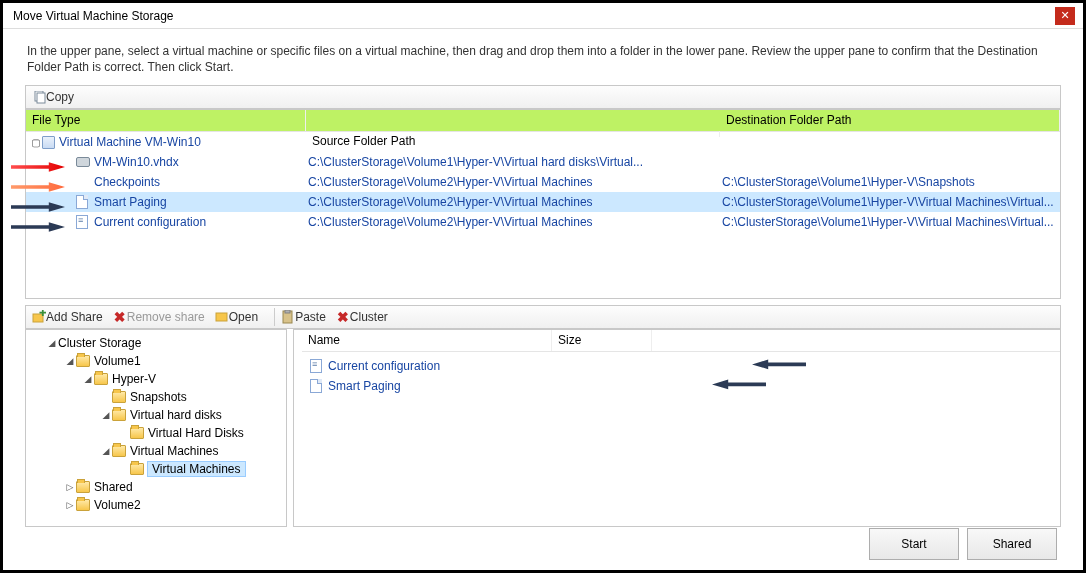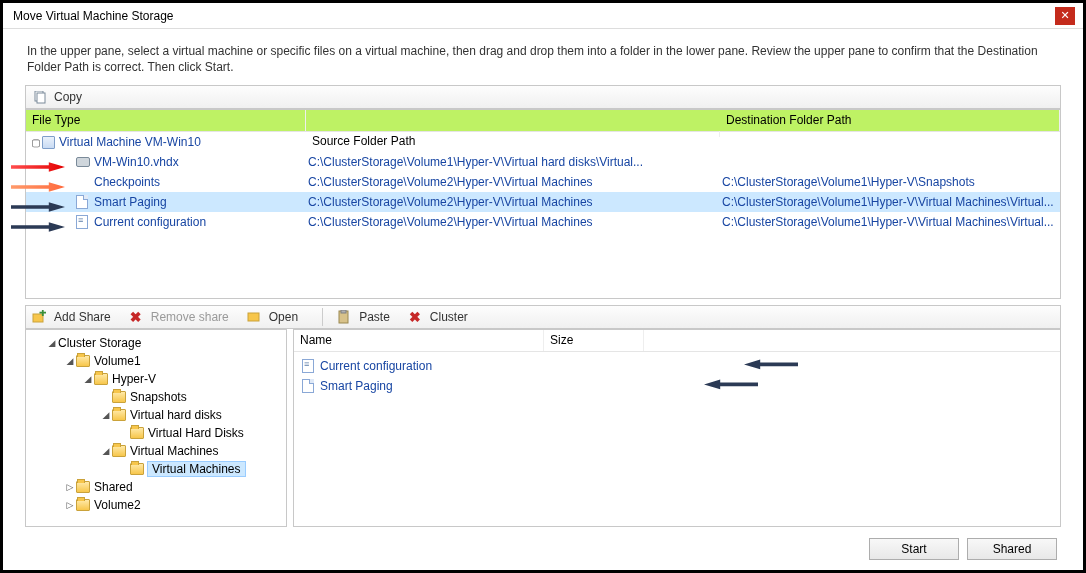--- a/index.html
+++ b/index.html
@@ -2,21 +2,21 @@
 <html><head>
 <meta charset="utf-8">
 <style>
 * { box-sizing: border-box; margin: 0; padding: 0; }
 body { font-family: "Segoe UI", Tahoma, sans-serif; font-size: 12px; background: #fff; color: #000; }
 .window { border: 3px solid #000; width: 1086px; height: 573px; position: relative; background: #fff; }
 .titlebar { height: 26px; display: flex; align-items: center; padding: 0 8px 0 10px; border-bottom: 1px solid #ddd; gap: 32px; }
 .titlebar .title { flex: 1; font-size: 12px; }
 .close-btn { width: 20px; height: 18px; background: #c42b1c; color: #fff; display: flex; align-items: center; justify-content: center; font-size: 11px; font-family: Arial; cursor: default; }
 .instructions { padding: 14px 20px 10px 24px; font-size: 12px; color: #333; line-height: 1.35; }
-.toolbar { height: 24px; border: 1px solid #c8c8c8; margin: 0 22px; background: linear-gradient(#fdfdfd,#f0f0f0); display: flex; align-items: center; padding-left: 6px; gap: 8px; }
+.toolbar { height: 24px; border: 1px solid #c8c8c8; margin: 0 22px; background: linear-gradient(#fdfdfd,#f0f0f0); display: flex; align-items: center; padding-left: 6px; gap: 0; }
 .toolbar .icon-sm { width: 14px; height: 14px; display: inline-flex; align-items: center; justify-content: center; }
 .toolbar .lbl { font-size: 12px; color: #333; margin-right: 10px; }
 .toolbar .disabled { color: #9a9a9a; }
 .upper-pane { border: 1px solid #c8c8c8; margin: 0 22px 6px 22px; height: 190px; overflow: hidden; }
 .col-headers { display: flex; height: 22px; background: #bef264; border-bottom: 1px solid #e5e5e5; }
 .col-headers .col { padding: 3px 6px; font-size: 12px; border-right: 1px solid #eee; }
 .col-ft { width: 280px; }
 .col-src { width: 414px; margin-top: 21px; }
 .col-dst { flex: 1; }
 .rows .row { display: flex; height: 20px; align-items: center; font-size: 12px; color: #1846a3; }
@@ -29,31 +29,31 @@
 .arrow-dark { background: #2b3a55; clip-path: polygon(0 35%, 70% 35%, 70% 10%, 100% 50%, 70% 90%, 70% 65%, 0 65%); height:12px; width:54px; }
 .arrow-dark-l { background: #2b3a55; clip-path: polygon(100% 35%, 30% 35%, 30% 10%, 0 50%, 30% 90%, 30% 65%, 100% 65%); height:12px; width:54px; }
 .tree-expand { width: 12px; text-align: center; color: #555; font-size: 10px; display:inline-block; }
 .lower-area { display: flex; margin: 0 22px; gap: 6px; height: 198px; }
 .tree-pane { width: 262px; border: 1px solid #c8c8c8; padding: 4px 2px; overflow:auto; }
 .tree-node { white-space: nowrap; height: 18px; display:flex; align-items:center; font-size:12px; }
 .tree-node .caret { width:12px; text-align:center; color:#555; font-size:9px; }
 .folder-icon { width:14px; height:12px; background: linear-gradient(#ffe9a8,#f7c64b); border:1px solid #caa23a; border-radius:1px; margin-right:4px; position:relative; }
 .folder-icon::before { content:""; position:absolute; top:-3px; left:0; width:6px; height:3px; background:#f7c64b; border:1px solid #caa23a; border-bottom:none; }
 .tree-sel { background:#cce8ff; outline:1px solid #99ccff; }
-.list-pane { flex:1; border:1px solid #c8c8c8; display:flex; flex-direction:column; }
+.list-pane { flex:1; border:1px solid #c8c8c8; display:flex; flex-direction:column;padding-left:8px; }
 .list-headers { display:flex; height:22px; border-bottom:1px solid #e5e5e5; }
 .list-headers .col { padding:3px 6px; border-right:1px solid #eee; }
 .list-name { width:250px; }
 .list-size { width:100px; }
 .list-rows { flex:1; padding:4px 0; position:relative; }
 .list-row { display:flex; align-items:center; height:20px; padding-left:8px; font-size:12px; color:#1846a3; }
 .file-icon { width:12px; height:14px; border:1px solid #8aa8d6; background:#fff; margin-right:6px; position:relative; }
 .file-icon::after { content:""; position:absolute; right:-1px; top:-1px; width:4px; height:4px; background:#dfe9f7; border-left:1px solid #8aa8d6; border-bottom:1px solid #8aa8d6; }
 .buttons { position:absolute; right:26px; bottom:10px; display:flex; gap:8px; }
-.btn { width:90px; height:22px; border:1px solid #adadad; background:linear-gradient(#f8f8f8,#e8e8e8); font-size:12px; display:flex; align-items:center; justify-content:center; cursor:default; }
+.btn { width:90px; height:32px; border:1px solid #adadad; background:linear-gradient(#f8f8f8,#e8e8e8); font-size:12px; display:flex; align-items:center; justify-content:center; cursor:default; }
 .x-icon { color:#c62828; font-weight:bold; font-size:14px; width:14px; text-align:center; }
 .open-icon svg, .add-icon svg, .copy-icon svg, .paste-icon svg { display:block; }
 .hd-icon { width:14px; height:10px; background:#cfd6dc; border:1px solid #7a8a99; border-radius:2px; margin-right:4px; }
 .cfg-icon { width:12px; height:14px; border:1px solid #8aa8d6; background:#fff; margin-right:6px; position:relative; }
 .cfg-icon::before { content:"≡"; position:absolute; left:1px; top:-1px; font-size:9px; color:#5d7ea8; }
 .indent-1 { padding-left: 18px; }
 .indent-2 { padding-left: 36px; }
 .indent-3 { padding-left: 54px; }
 .indent-4 { padding-left: 72px; }
 .indent-5 { padding-left: 90px; }

